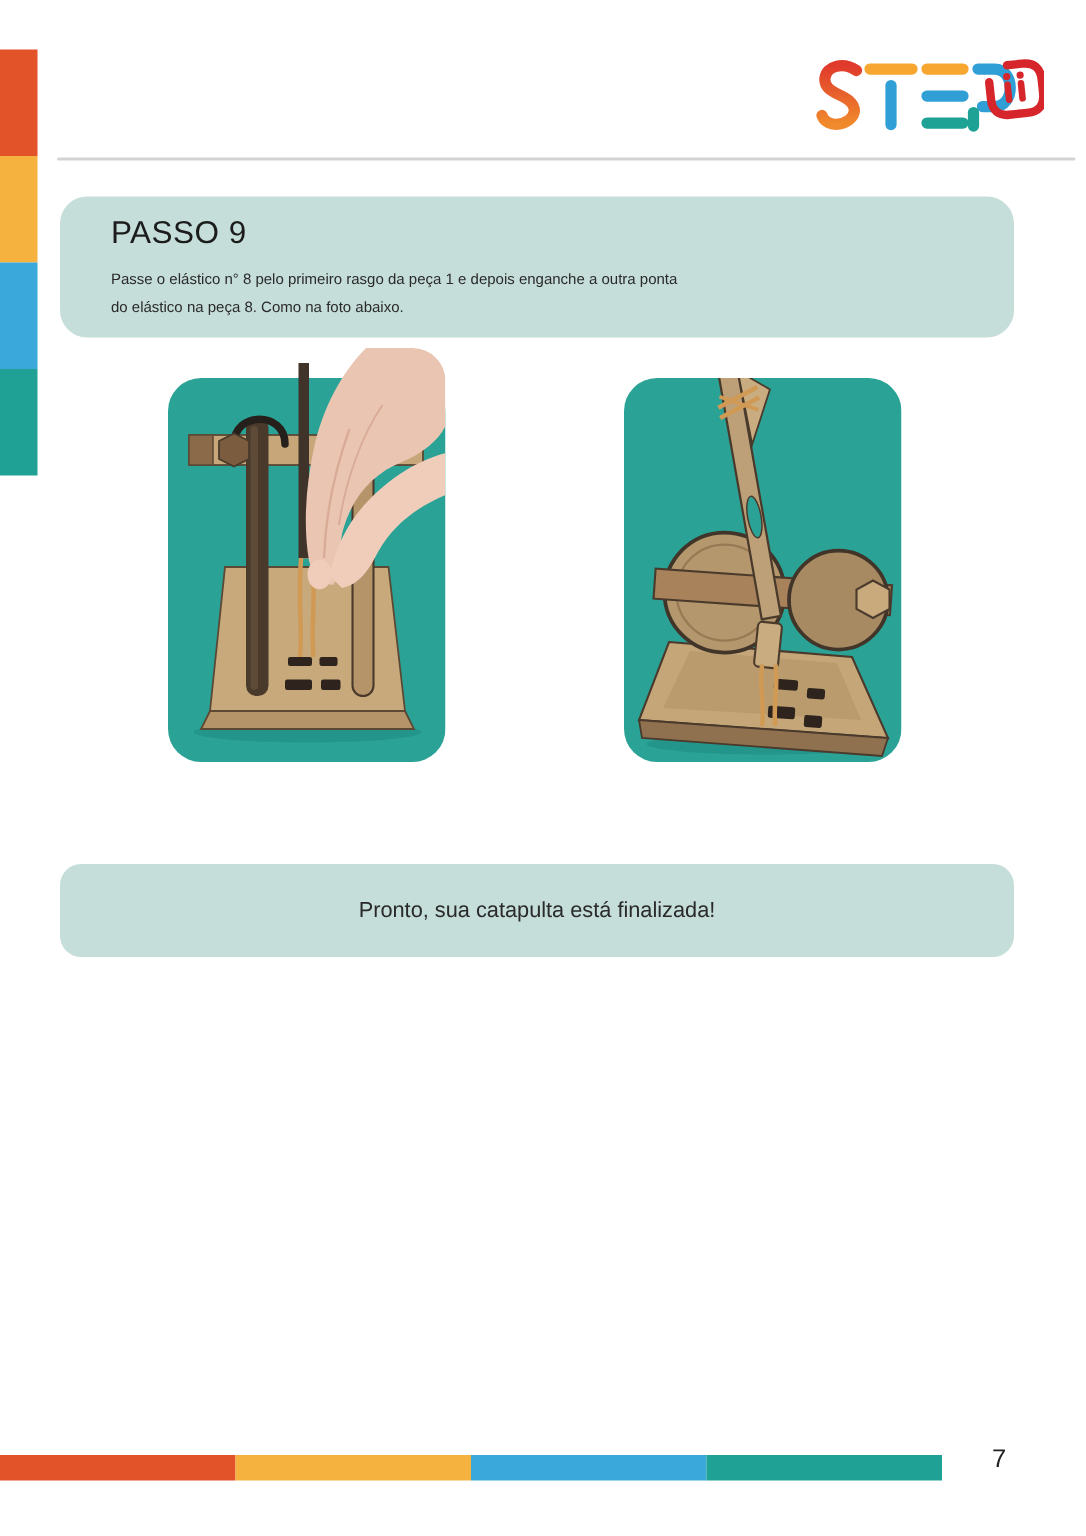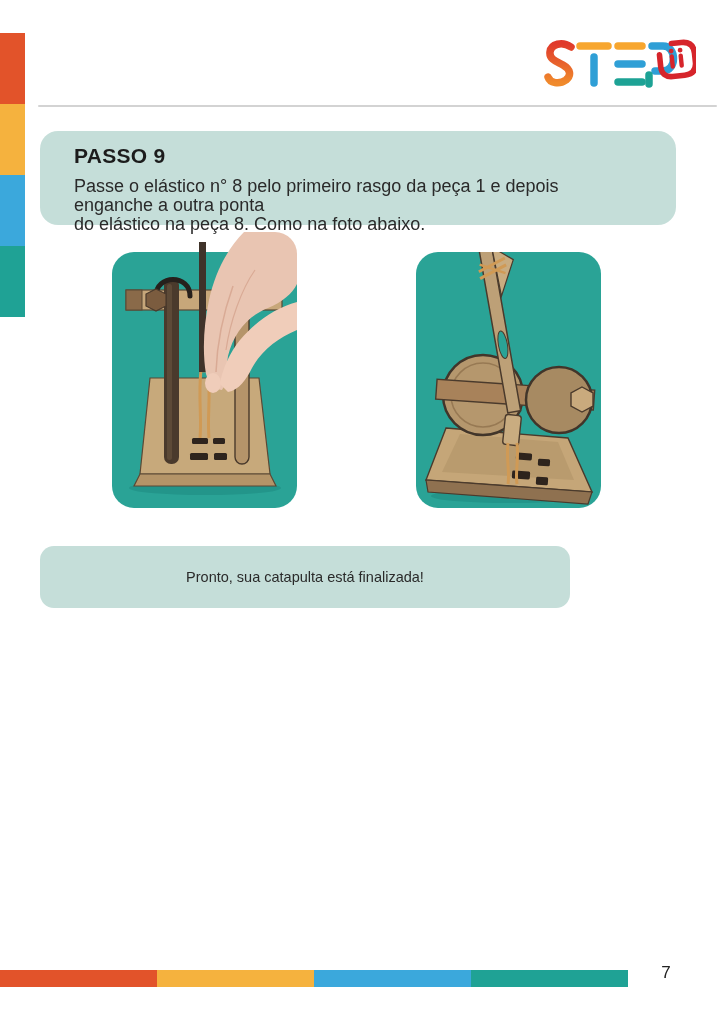--- a/index.html
+++ b/index.html
@@ -18,31 +18,31 @@
   .stripes-bottom{position:absolute;left:0;top:970px;height:17px;display:flex;}
   .stripes-bottom .seg{width:157px;height:17px;}
   
   .logo{position:absolute;left:544px;top:36px;width:152px;height:58px;}
   .rule{position:absolute;left:38px;top:105px;width:679px;height:2px;background:#d3d3d3;border-radius:2px;}
   
   .step-box{
     position:absolute;left:40px;top:131px;width:636px;height:94px;
     border-radius:18px;box-sizing:border-box;padding:13px 34px;
   }
-  .step-title{font-size:21px;font-weight:700;letter-spacing:.3px;color:#1c1c1c;margin:0;}
-  .step-body{font-size:18px;line-height:19px;color:#2a2a2a;margin-top:9px;}
+  .step-title{font-size:21px;font-weight:400;letter-spacing:.3px;color:#1c1c1c;margin:0;}
+  .step-body{font-size:10px;line-height:19px;color:#2a2a2a;margin-top:9px;}
   .step-body span{display:block;}
   
   .figure{position:absolute;width:185px;height:276px;}
   .figure svg{display:block;width:185px;height:276px;}
   .figure-1{left:112px;top:232px;}
   .figure-2{left:416px;top:232px;}
   
   .message-box{
-    position:absolute;left:40px;top:546px;width:530px;height:62px;
+    position:absolute;left:40px;top:576px;width:636px;height:62px;
     border-radius:14px;display:flex;align-items:center;justify-content:center;
     font-size:14.5px;color:#2a2a2a;
   }
   
   .page-num{position:absolute;left:644px;top:963px;width:44px;text-align:center;
     font-size:17px;font-weight:500;color:#222;}
 </style>
 </head>
 <body>
 

